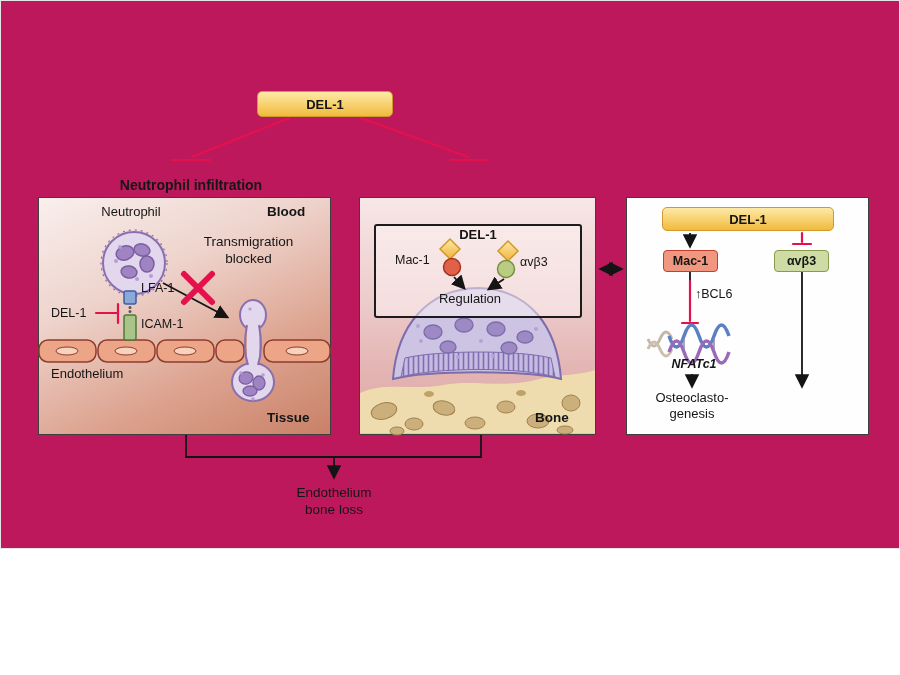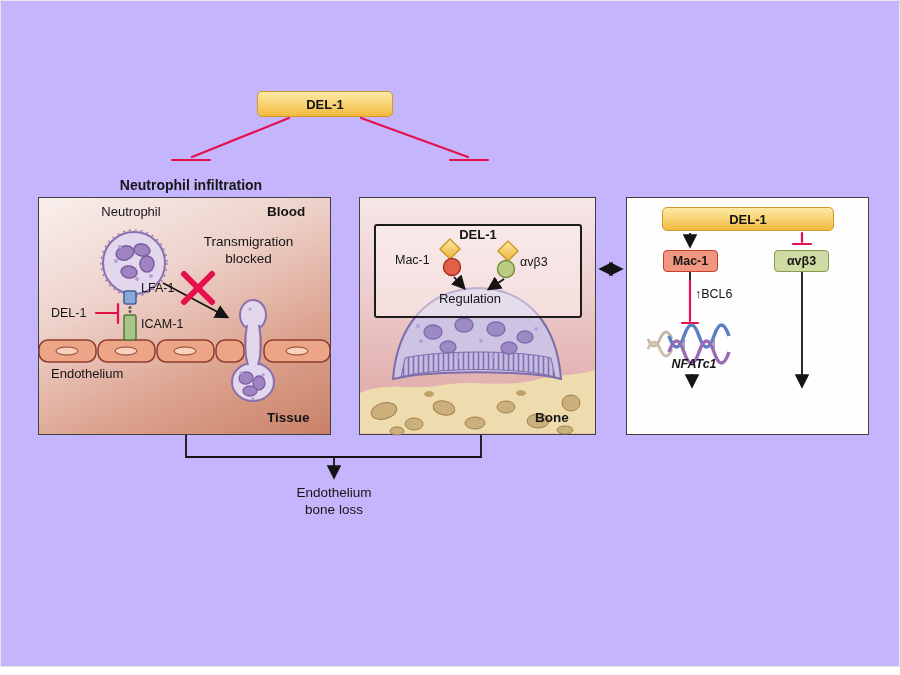--- a/index.html
+++ b/index.html
@@ -1,17 +1,17 @@
 <!DOCTYPE html>
 <html style="--inhibit-red: #e5114d; --arrow-black: #141414; --gold-light: #fdeaa6; --gold-mid: #f2ba3e; --gold-border: #cf9a2b; --mac1-fill: #f2977f; --mac1-border: #c04030; --avb3-fill: #cfdba4; --avb3-border: #8a9a4b;"><head>
 <meta charset="utf-8">
 <style>
   * { margin:0; padding:0; box-sizing:border-box; }
   html,body { width:900px; height:675px; background:#ffffff; font-family:"Liberation Sans",sans-serif; color:#151515; }
-  .stage { position:relative; width:900px; height:667px; background:#c4b5fd; border:1px solid #e6e6e6; overflow:hidden; }
+  .stage { position:relative; width:900px; height:549px; background:#be185d; border:1px solid #e6e6e6; overflow:hidden; }
   .panel { position:absolute; border:1.5px solid #3f3f3f; z-index:1; }
   .panel-left  { left:37px;  top:196px; width:293px; height:238px;
                  background:linear-gradient(155deg,#f9efed 0%,#eed3cc 35%,#dca28e 70%,#c98168 100%); }
   .panel-mid   { left:358px; top:196px; width:237px; height:238px;
                  background:linear-gradient(180deg,#f7e7e7 0%,#eccaca 45%,#e2b3b1 75%,#ddabab 100%); }
   .panel-right { left:625px; top:196px; width:243px; height:238px; background:#fefefe; }
   svg.overlay { position:absolute; left:0; top:0; z-index:2; }
   .txt { position:absolute; z-index:3; line-height:1.25; white-space:nowrap; }
   .wrap { white-space:normal; }
   .c { text-align:center; } .r { text-align:left; }
@@ -215,19 +215,23 @@
   <div class="txt f12 r" style="left:394px; top:252px; width:42px;">Mac-1</div>
   <div class="txt f12" style="left:519px; top:254px; width:46px;">αvβ3</div>
   <div class="txt f13 c" style="left:427px; top:290px; width:84px;">Regulation</div>
   <div class="txt b f135 r" style="left:534px; top:409px; width:50px;">Bone</div>
 
   <div class="goldbox" style="left:661px; top:206px; width:172px; height:24px;">DEL-1</div>
   <div class="mac1box" style="left:662px; top:249px; width:55px; height:22px;">Mac-1</div>
   <div class="avb3box" style="left:773px; top:249px; width:55px; height:22px;">αvβ3</div>
   <div class="txt f12" style="left:694px; top:286px;">↑BCL6</div>
   <div class="txt f12 c ital" style="left:651px; top:356px; width:84px;">NFATc1</div>
+  <div class="txt f13 c wrap" style="left:639px; top:389px; width:104px;">
+    <span>Osteoclasto-</span><br>
+    <span>genesis</span>
+  </div>
 
   <div class="txt f135 c wrap" style="left:258px; top:484px; width:150px;">
     <span>Endothelium</span><br>
     <span>bone loss</span>
   </div>
 
 </div>
 
 </body></html>

